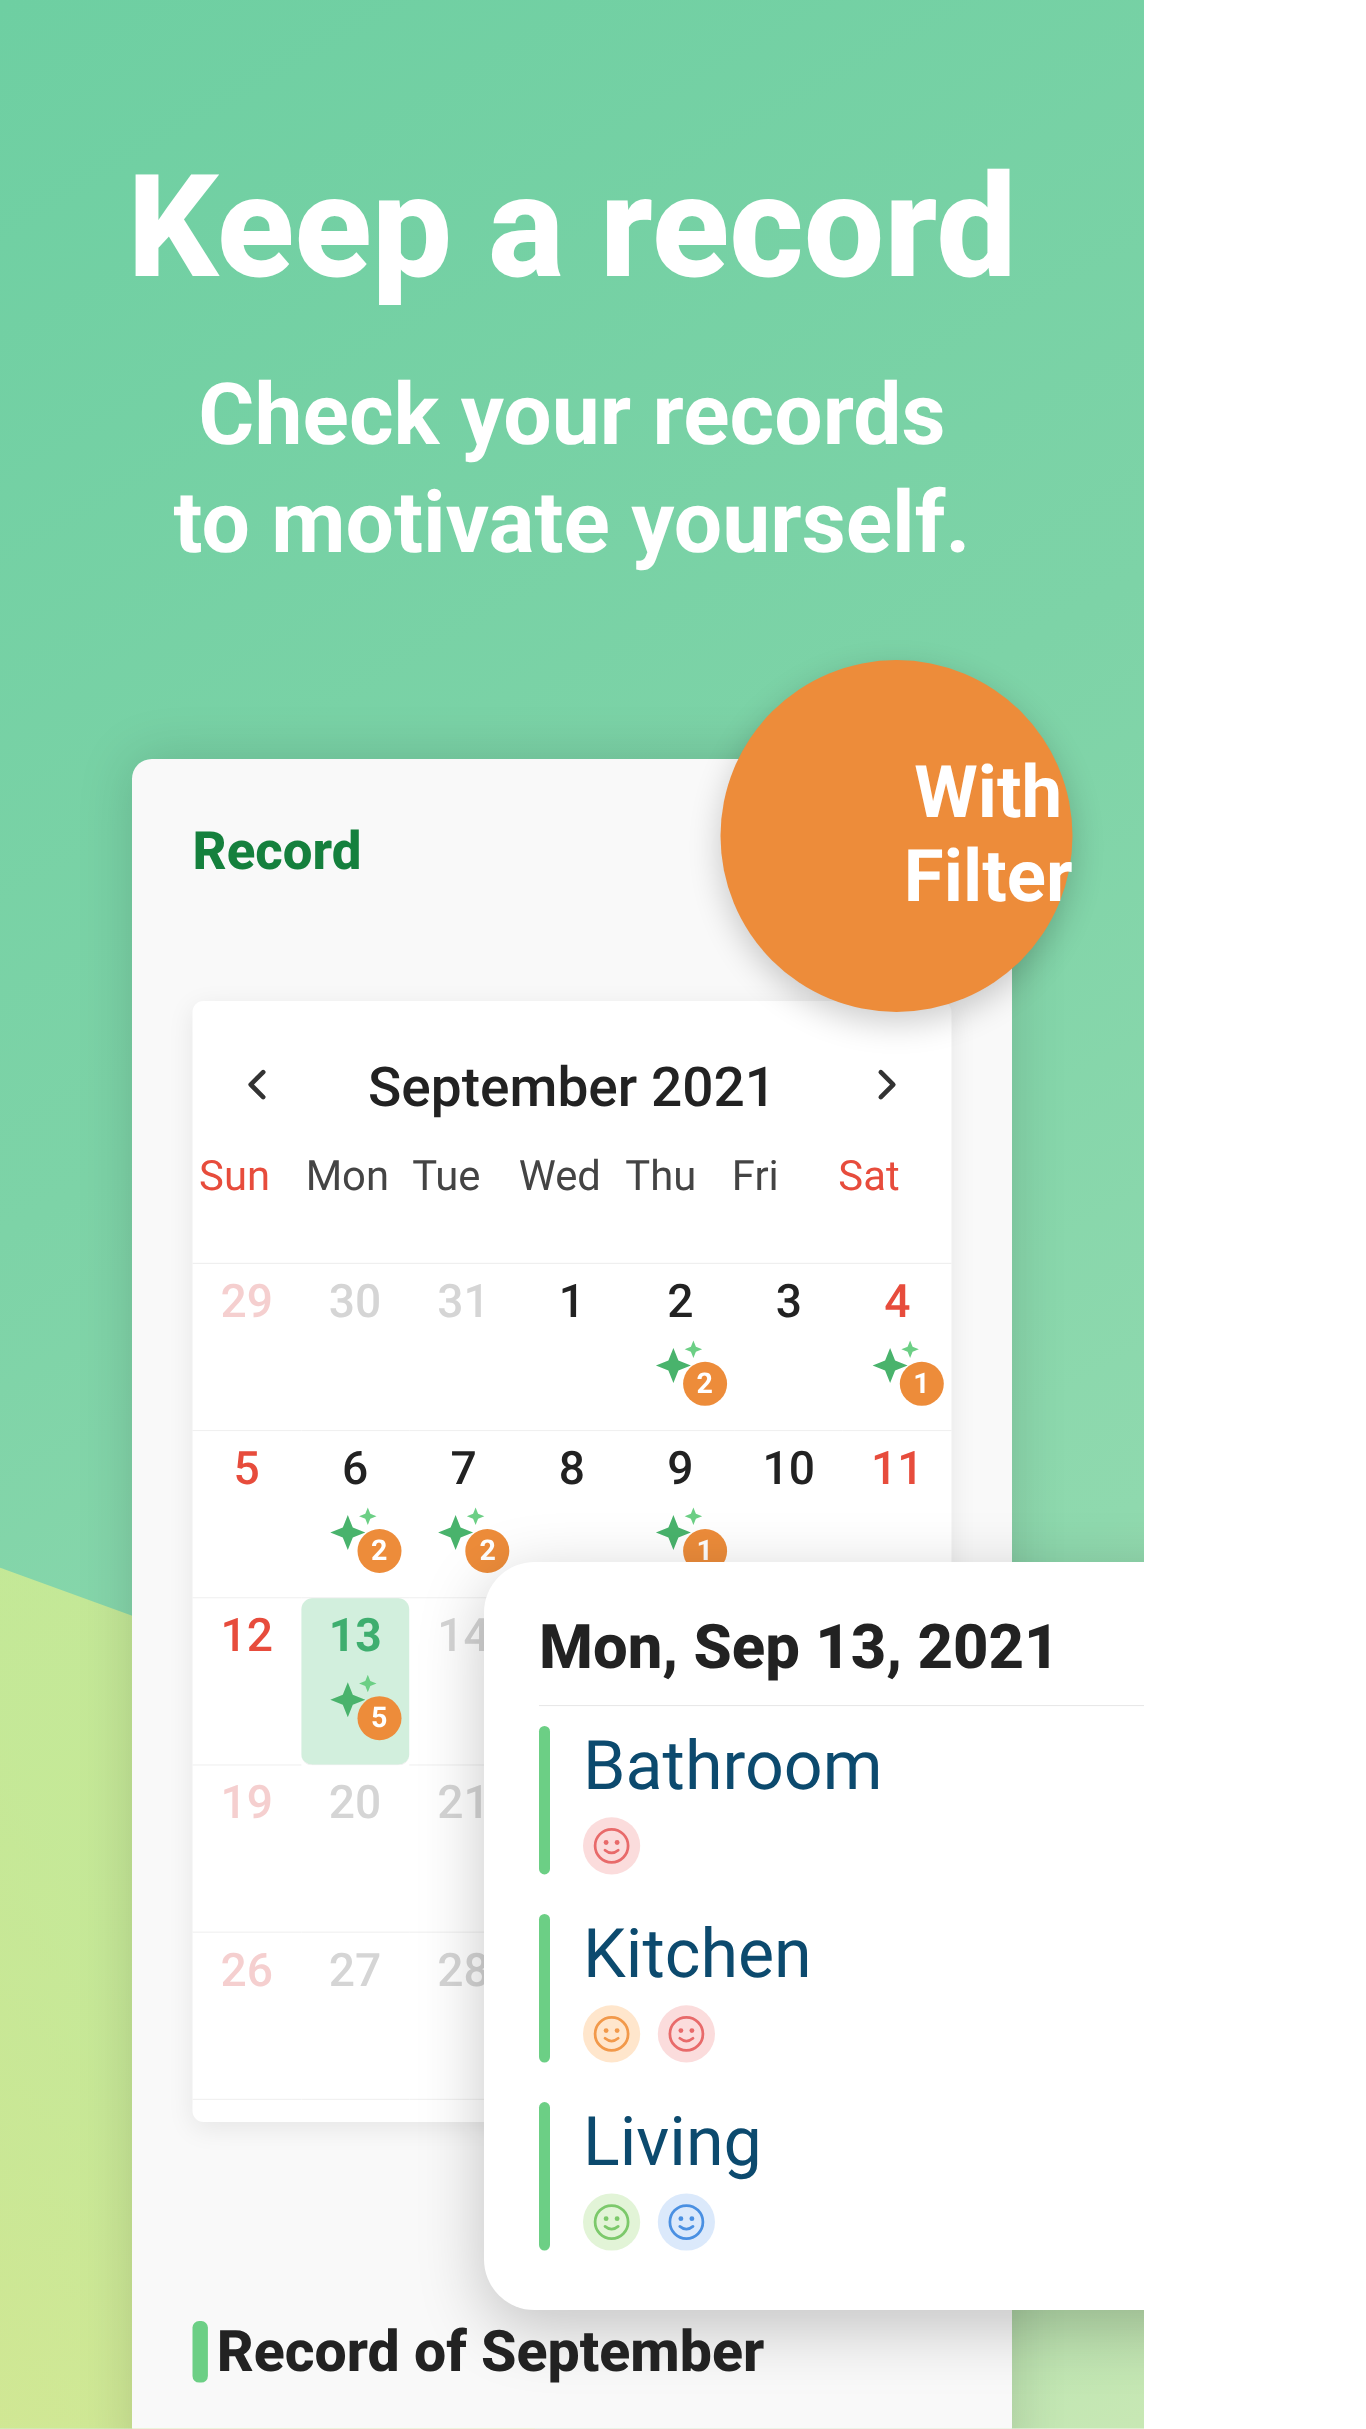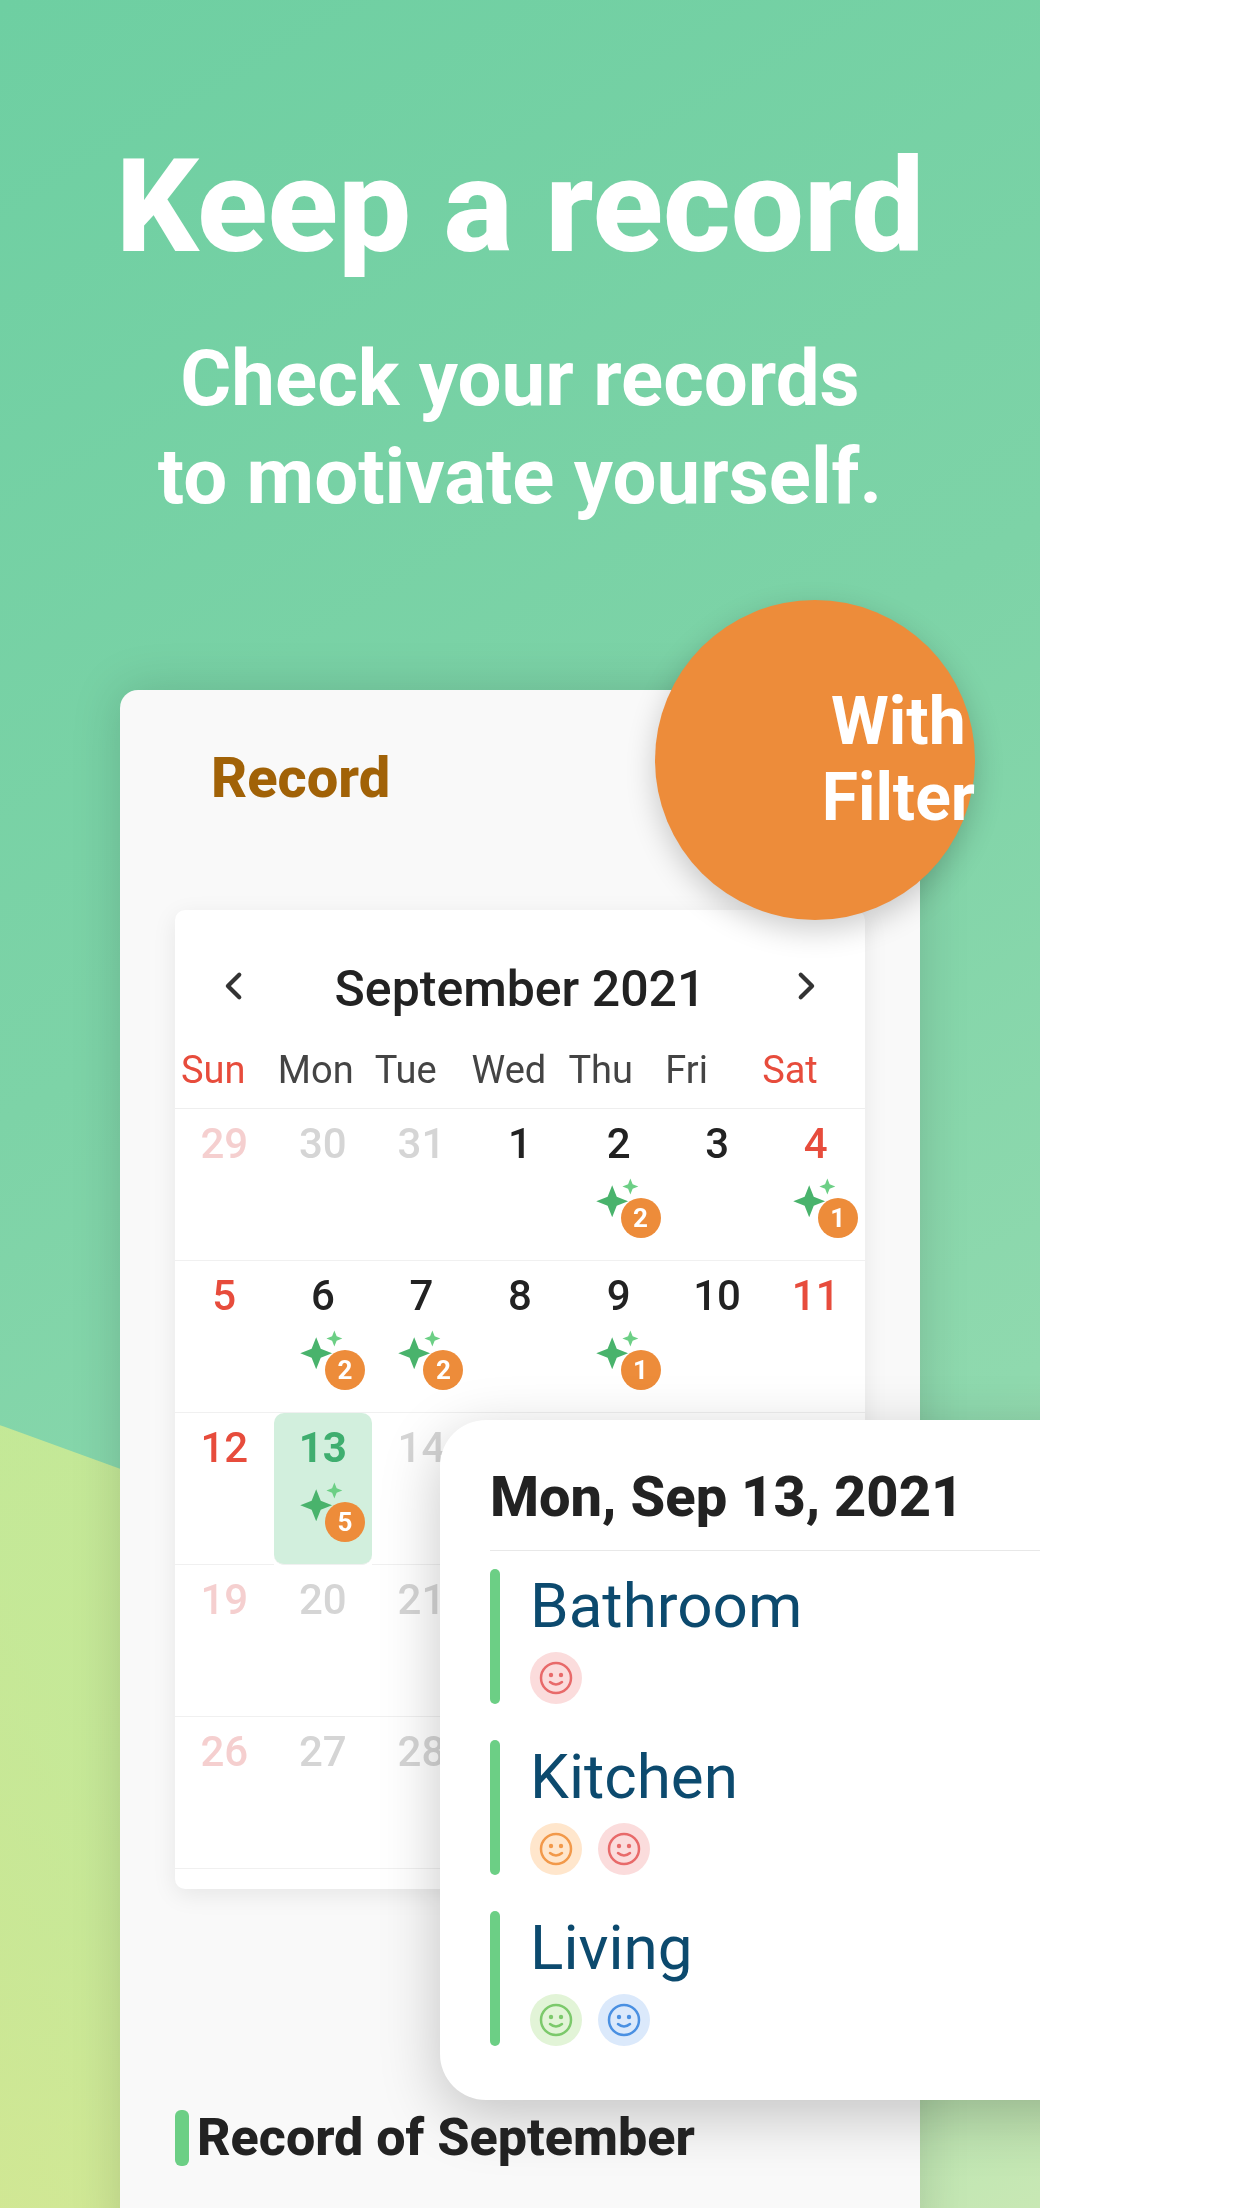--- a/index.html
+++ b/index.html
@@ -23,21 +23,21 @@
     position: absolute; top: 330px; left: 0; right: 0;
     text-align: center; color: #fff; font-weight: 700; font-size: 78px; line-height: 1.25;
   }
 
   .card {
     position: absolute; left: 120px; right: 120px; top: 690px; bottom: -40px;
     background: #f9f9f9; border-radius: 18px;
     box-shadow: 0 0 50px rgba(0,0,0,0.15);
     padding: 55px 55px 0 55px;
   }
-  .card-title { font-size: 56px; font-weight: 800; color: #a16207; margin-left: 36px; }
+  .card-title { font-size: 48px; font-weight: 800; color: #15803d; }
 
   .badge-filter {
     position: absolute; top: 600px; right: 65px; width: 320px; height: 320px;
     background: #ed8c3a; border-radius: 50%;
     display: flex; align-items: center; justify-content: flex-end;
     color: #fff; font-size: 66px; font-weight: 700; text-align: center;
     box-shadow: 0 10px 30px rgba(0,0,0,0.2);
     line-height: 1.15;
   }
 
@@ -54,20 +54,21 @@
   .cal-nav { width: 60px; text-align: center; font-size: 40px; color: #333; cursor: pointer; }
   .cal-month { font-size: 50px; color: #222; font-weight: 500; }
   .cal-dow {
     display: grid; grid-template-columns: repeat(7, 1fr);
     text-align: left; font-size: 38px; color: #444; padding: 0 6px 16px;
   }
   .cal-dow .wknd { color: #e74c3c; }
   .cal-grid {
     display: grid; grid-template-columns: repeat(7, 1fr);
     border-top: 1px solid #eee;
+    margin-top: 40px;
   }
   .cell {
     position: relative; height: 152px; border-bottom: 1px solid #f0f0f0;
     padding: 10px 0 0 0; text-align: center;
   }
   .cell .num { font-size: 42px; color: #222; font-weight: 500; }
   .cell.dim .num { color: #d5d5d5; }
   .cell.wknd .num { color: #e74c3c; }
   .cell.wknd.dim .num { color: #f5cfcf; }
   .cell.sel { background: rgba(75,190,120,0.25); border-radius: 10px; }

